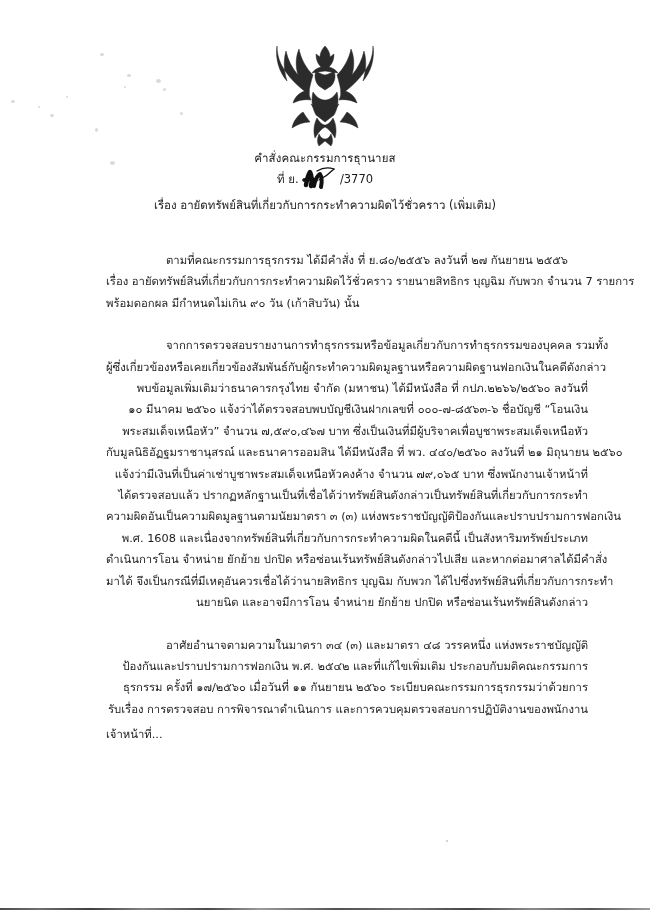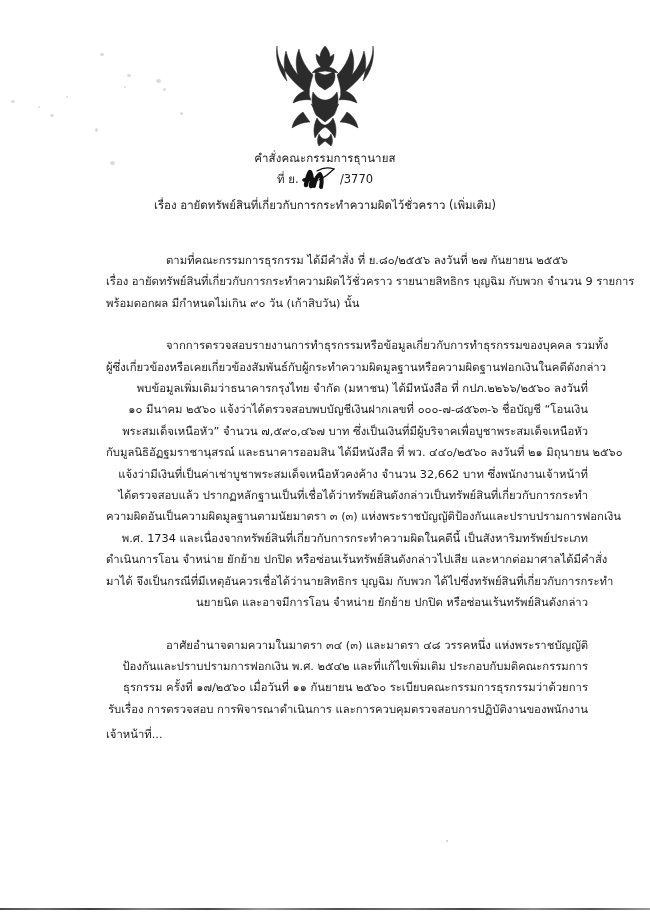--- a/index.html
+++ b/index.html
@@ -214,35 +214,35 @@
       </span>
       <span>/3770</span>
     </div>
     <div class="subject-line">เรื่อง อายัดทรัพย์สินที่เกี่ยวกับการกระทำความผิดไว้ชั่วคราว (เพิ่มเติม)</div>
   </div>
 
   <div class="body-block">
 
     <p class="para">
       <span class="ln indent">ตามที่คณะกรรมการธุรกรรม ได้มีคำสั่ง ที่ ย.๘๐/๒๕๕๖ ลงวันที่ ๒๗ กันยายน ๒๕๕๖</span>
-      <span class="ln">เรื่อง อายัดทรัพย์สินที่เกี่ยวกับการกระทำความผิดไว้ชั่วคราว รายนายสิทธิกร บุญฉิม กับพวก จำนวน 9 รายการ</span>
+      <span class="ln">เรื่อง อายัดทรัพย์สินที่เกี่ยวกับการกระทำความผิดไว้ชั่วคราว รายนายสิทธิกร บุญฉิม กับพวก จำนวน 7 รายการ</span>
       <span class="ln">พร้อมดอกผล มีกำหนดไม่เกิน ๙๐ วัน (เก้าสิบวัน) นั้น</span>
     </p>
 
     <p class="para spaced">
       <span class="ln indent">จากการตรวจสอบรายงานการทำธุรกรรมหรือข้อมูลเกี่ยวกับการทำธุรกรรมของบุคคล รวมทั้ง</span>
       <span class="ln">ผู้ซึ่งเกี่ยวข้องหรือเคยเกี่ยวข้องสัมพันธ์กับผู้กระทำความผิดมูลฐานหรือความผิดฐานฟอกเงินในคดีดังกล่าว</span>
       <span class="ln">พบข้อมูลเพิ่มเติมว่าธนาคารกรุงไทย จำกัด (มหาชน) ได้มีหนังสือ ที่ กปภ.๒๒๖๖/๒๕๖๐ ลงวันที่</span>
       <span class="ln">๑๐ มีนาคม ๒๕๖๐ แจ้งว่าได้ตรวจสอบพบบัญชีเงินฝากเลขที่ ๐๐๐-๗-๘๕๖๓-๖ ชื่อบัญชี “โอนเงิน</span>
       <span class="ln">พระสมเด็จเหนือหัว” จำนวน ๗,๕๙๐,๔๖๗ บาท ซึ่งเป็นเงินที่มีผู้บริจาคเพื่อบูชาพระสมเด็จเหนือหัว</span>
       <span class="ln">กับมูลนิธิอัฏฐมราชานุสรณ์ และธนาคารออมสิน ได้มีหนังสือ ที่ พว. ๔๔๐/๒๕๖๐ ลงวันที่ ๒๑ มิถุนายน ๒๕๖๐</span>
-      <span class="ln">แจ้งว่ามีเงินที่เป็นค่าเช่าบูชาพระสมเด็จเหนือหัวคงค้าง จำนวน 32,662 บาท ซึ่งพนักงานเจ้าหน้าที่</span>
+      <span class="ln">แจ้งว่ามีเงินที่เป็นค่าเช่าบูชาพระสมเด็จเหนือหัวคงค้าง จำนวน ๗๙,๐๖๕ บาท ซึ่งพนักงานเจ้าหน้าที่</span>
       <span class="ln">ได้ตรวจสอบแล้ว ปรากฏหลักฐานเป็นที่เชื่อได้ว่าทรัพย์สินดังกล่าวเป็นทรัพย์สินที่เกี่ยวกับการกระทำ</span>
       <span class="ln">ความผิดอันเป็นความผิดมูลฐานตามนัยมาตรา ๓ (๓) แห่งพระราชบัญญัติป้องกันและปราบปรามการฟอกเงิน</span>
-      <span class="ln">พ.ศ. 1734 และเนื่องจากทรัพย์สินที่เกี่ยวกับการกระทำความผิดในคดีนี้ เป็นสังหาริมทรัพย์ประเภท</span>
+      <span class="ln">พ.ศ. 1608 และเนื่องจากทรัพย์สินที่เกี่ยวกับการกระทำความผิดในคดีนี้ เป็นสังหาริมทรัพย์ประเภท</span>
       <span class="ln">ดำเนินการโอน จำหน่าย ยักย้าย ปกปิด หรือซ่อนเร้นทรัพย์สินดังกล่าวไปเสีย และหากต่อมาศาลได้มีคำสั่ง</span>
       <span class="ln">มาได้ จึงเป็นกรณีที่มีเหตุอันควรเชื่อได้ว่านายสิทธิกร บุญฉิม กับพวก ได้ไปซึ่งทรัพย์สินที่เกี่ยวกับการกระทำ</span>
       <span class="ln">นยายนิด และอาจมีการโอน จำหน่าย ยักย้าย ปกปิด หรือซ่อนเร้นทรัพย์สินดังกล่าว</span>
     </p>
 
     <p class="para spaced">
       <span class="ln indent">อาศัยอำนาจตามความในมาตรา ๓๔ (๓) และมาตรา ๔๘ วรรคหนึ่ง แห่งพระราชบัญญัติ</span>
       <span class="ln">ป้องกันและปราบปรามการฟอกเงิน พ.ศ. ๒๕๔๒ และที่แก้ไขเพิ่มเติม ประกอบกับมติคณะกรรมการ</span>
       <span class="ln">ธุรกรรม ครั้งที่ ๑๗/๒๕๖๐ เมื่อวันที่ ๑๑ กันยายน ๒๕๖๐ ระเบียบคณะกรรมการธุรกรรมว่าด้วยการ</span>
       <span class="ln">รับเรื่อง การตรวจสอบ การพิจารณาดำเนินการ และการควบคุมตรวจสอบการปฏิบัติงานของพนักงาน</span>

